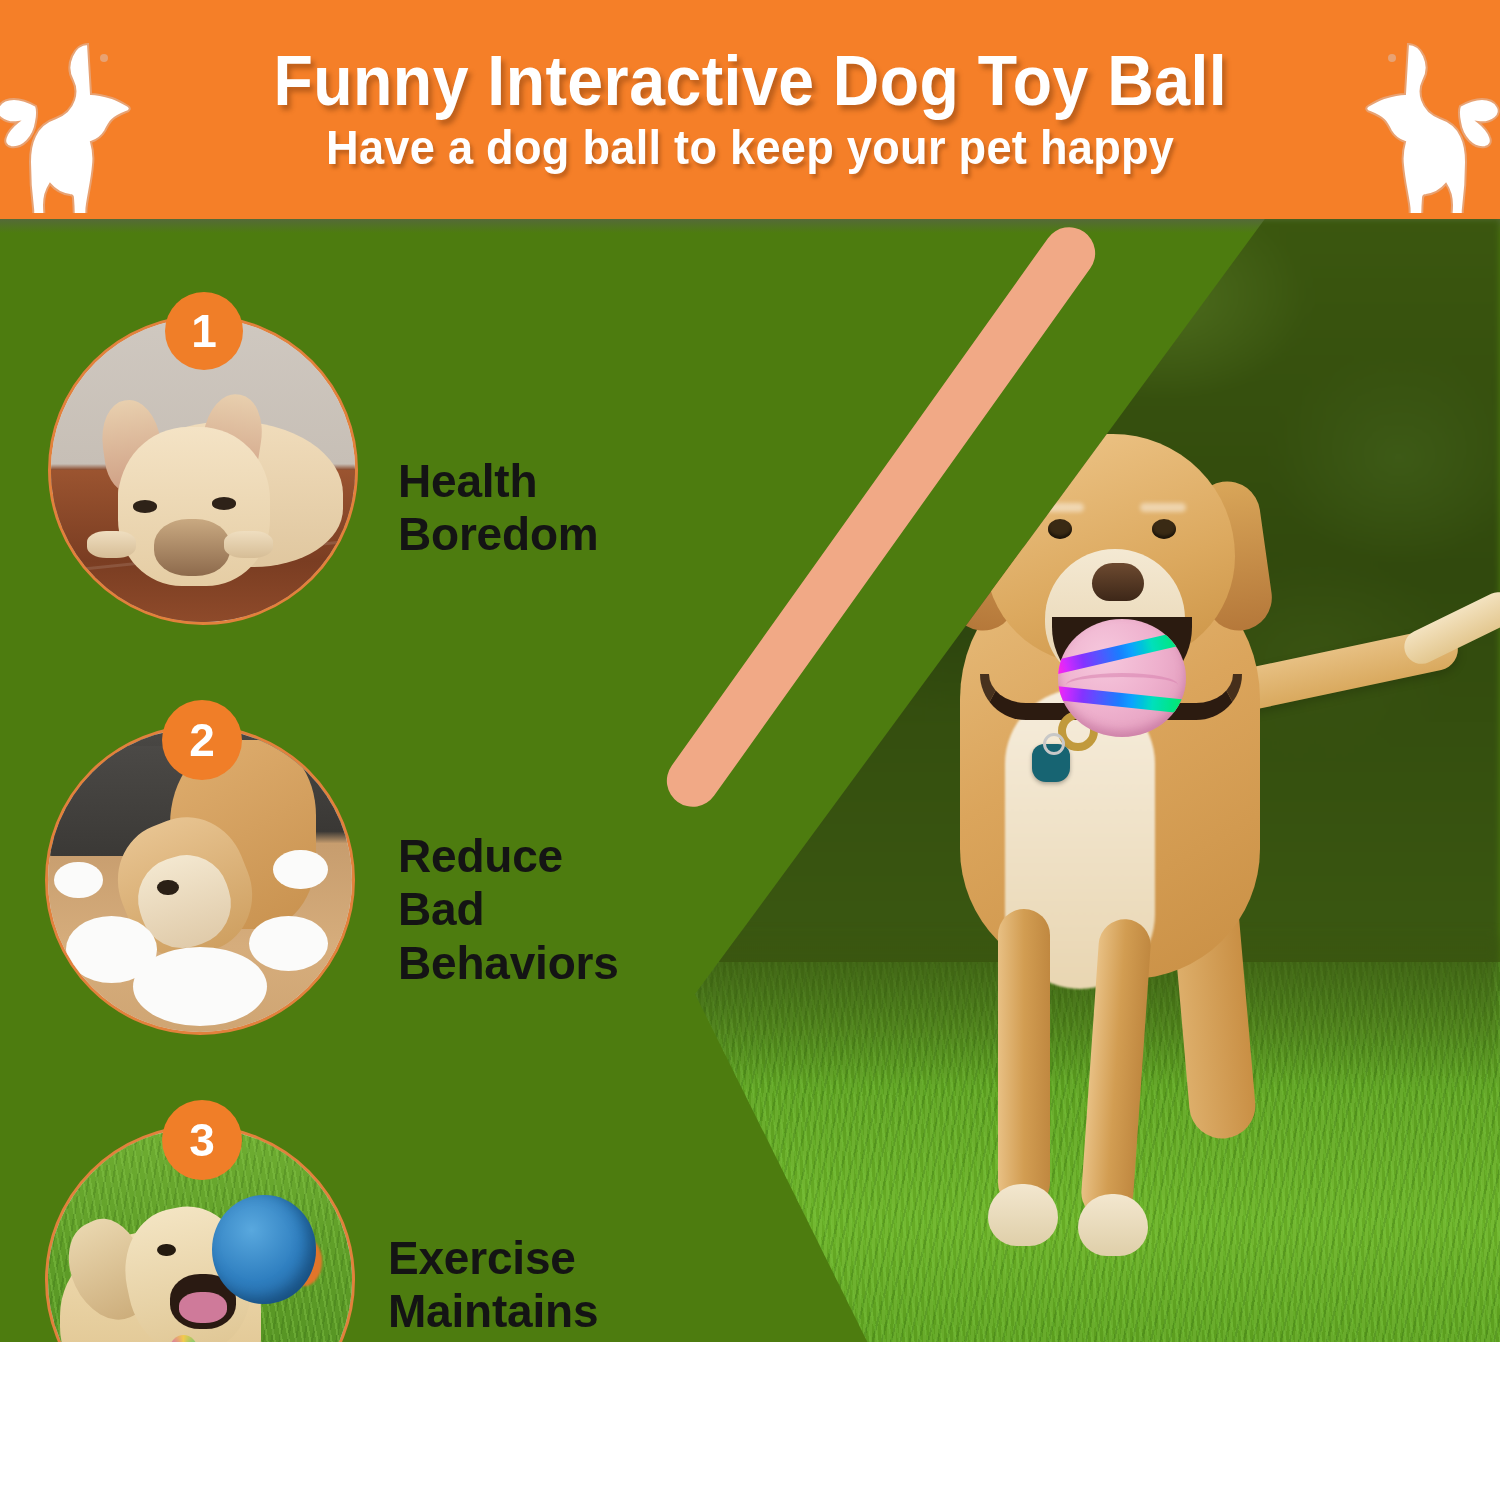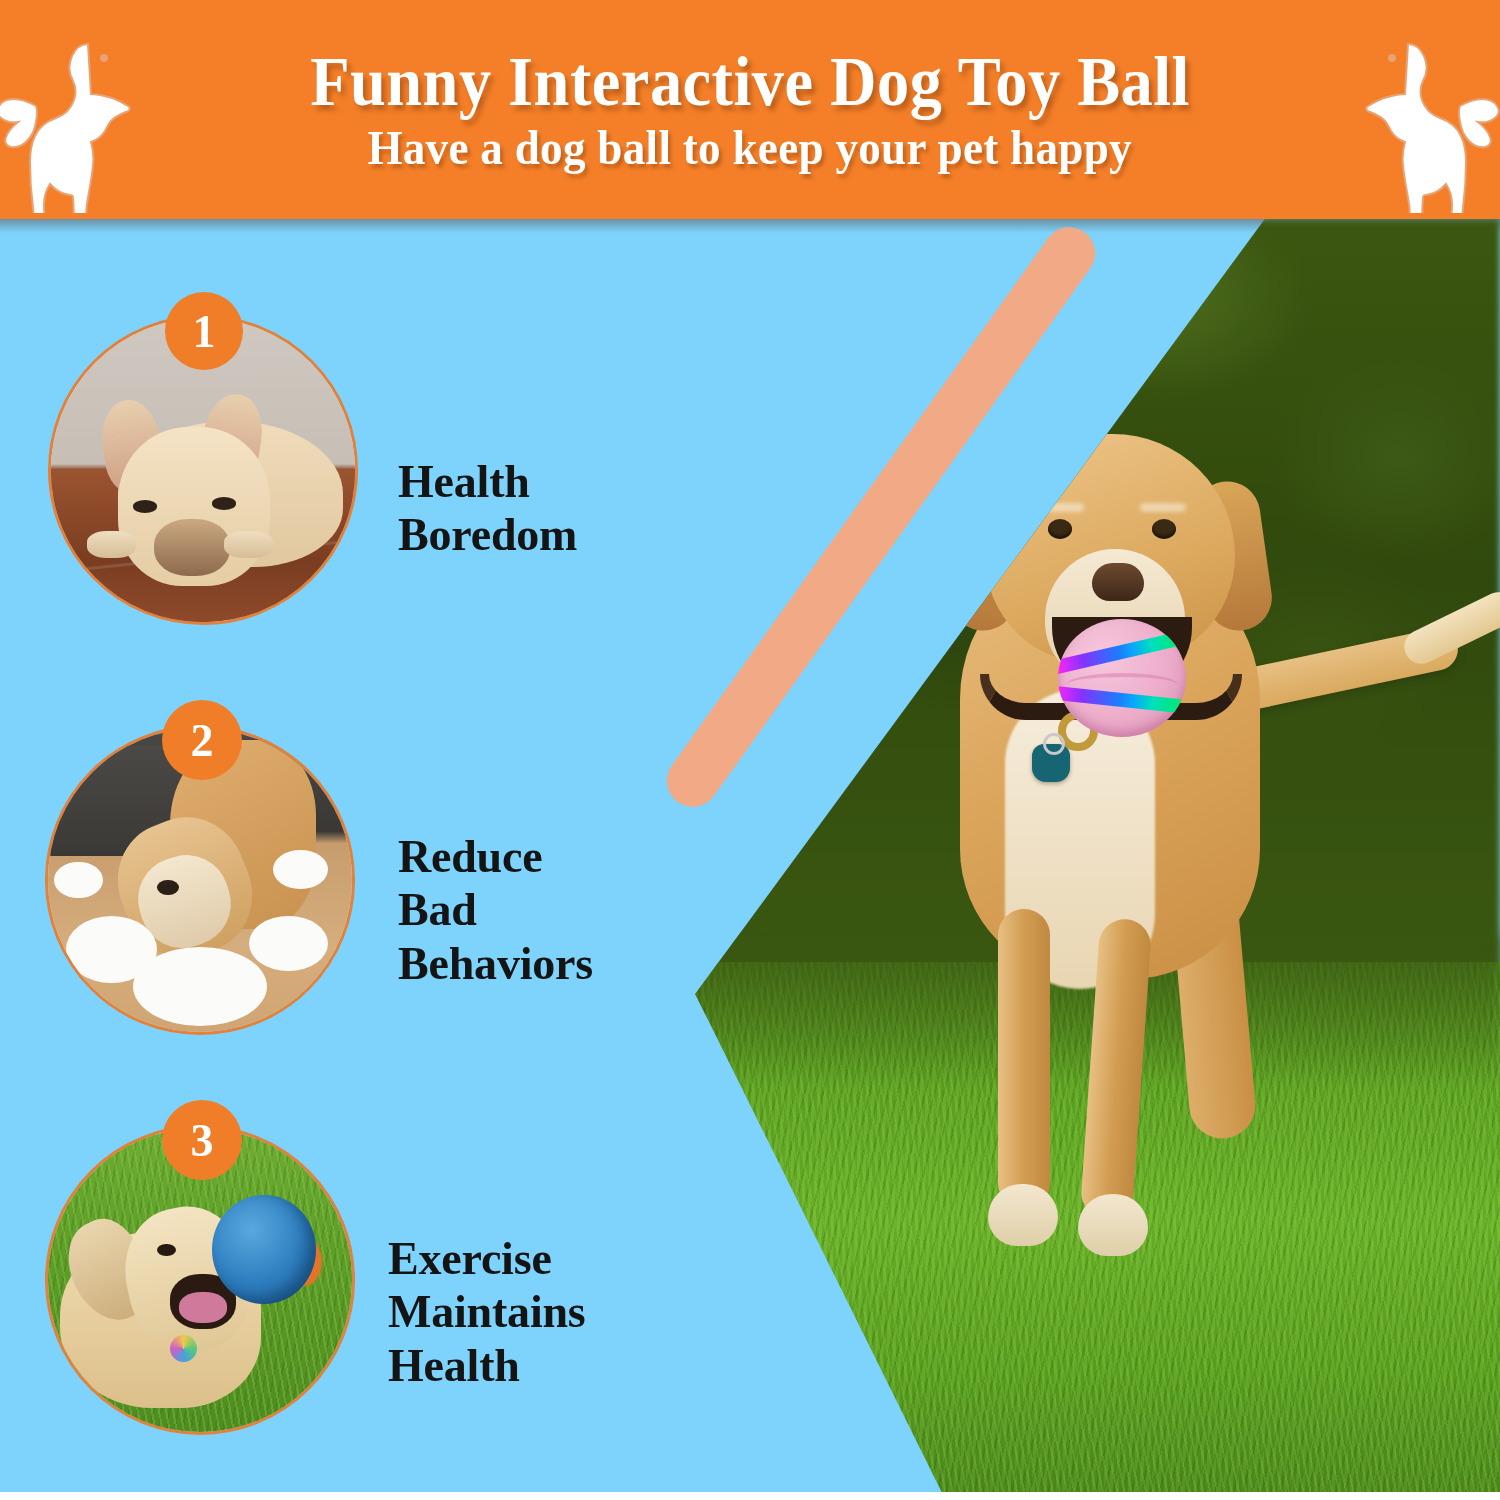--- a/index.html
+++ b/index.html
@@ -3,21 +3,21 @@
 <meta charset="utf-8">
 <style>
   * { margin:0; padding:0; box-sizing:border-box; }
   html,body { width:1500px; height:1500px; }
   body {
     font-family:"Liberation Sans", sans-serif;
     background:#ffffff;
     overflow:hidden;
     position:relative;
   }
-  #page { position:relative; width:1500px; height:1492px; background:#7dd3fc; overflow:hidden;font-family:Liberation Serif, serif; }
+  #page { position:relative; width:1500px; height:1342px; background:#4d7c0f; overflow:hidden; }
 
   
   .banner {
     position:absolute; left:0; top:0; width:1500px; height:219px;
     background:#F57F28;
     overflow:hidden;
   }
   .banner-shadow {
     position:absolute; left:0; top:219px; width:1500px; height:14px;
     background:linear-gradient(to bottom, rgba(90,90,90,.55), rgba(140,140,140,0));

